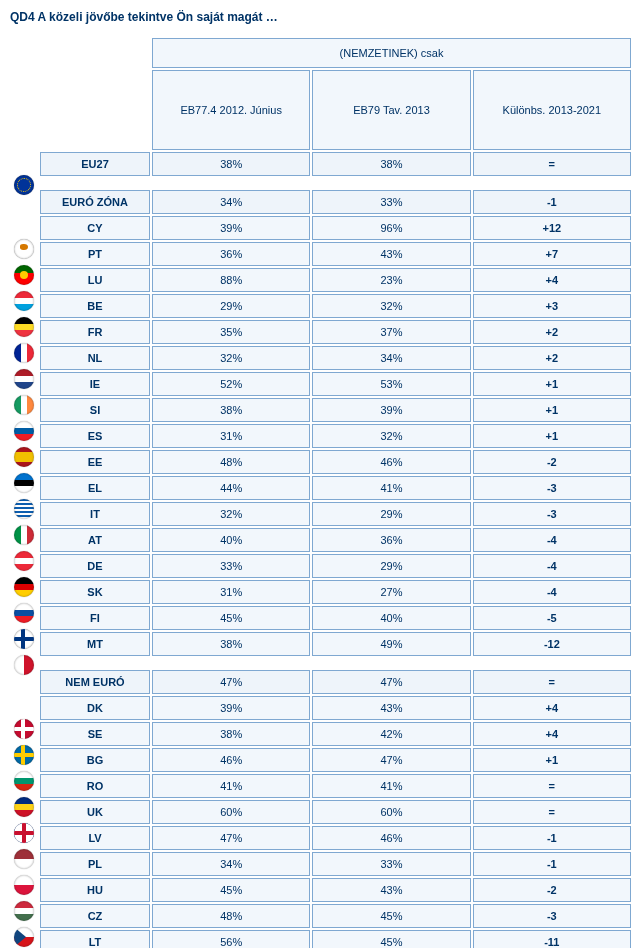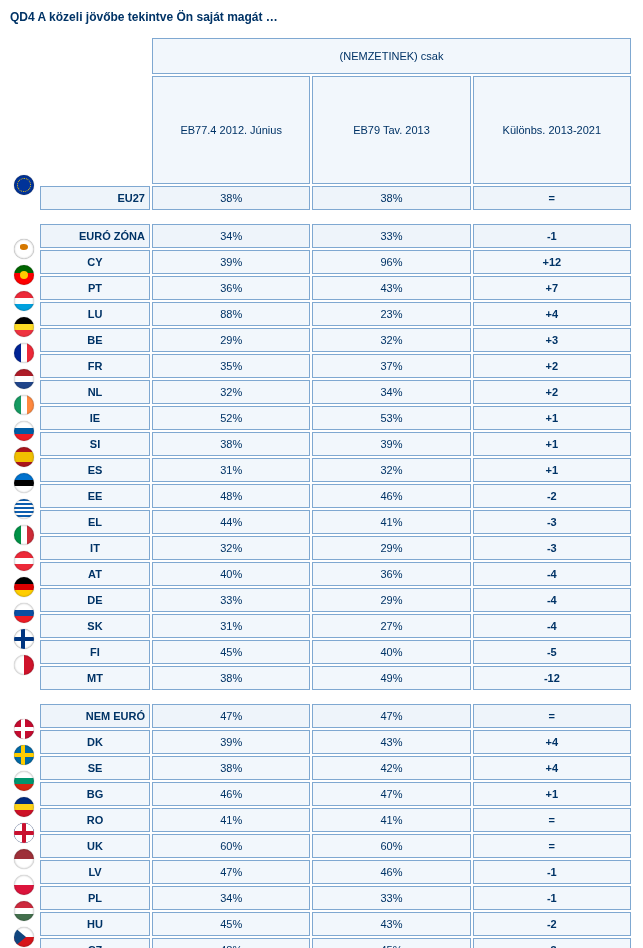--- a/index.html
+++ b/index.html
@@ -61,27 +61,27 @@
     height: 24px;
     font-size: 11px;
     color: #003366;
     padding: 0 4px;
   }
   th {
     font-weight: normal;
     background: #f2f7fc;
   }
   th.header-main {
-    height: 36px;
+    height: 30px;
   }
   th.header-sub {
-    height: 108px;
+    height: 80px;
   }
   .label-cell { font-weight: bold; width: 110px; }
-  .agg .label-cell { font-weight: bold; text-align: right; }
+  .agg .label-cell { font-weight: bold; }
   .agg td, .agg th { background: #eef4fa; }
   .bold { font-weight: bold; }
   tr.spacer td {
     border: none;
     background: transparent;
     height: 10px;
   }
   col.c-label { width: 110px; }
   col.c-data { }
 </style>

